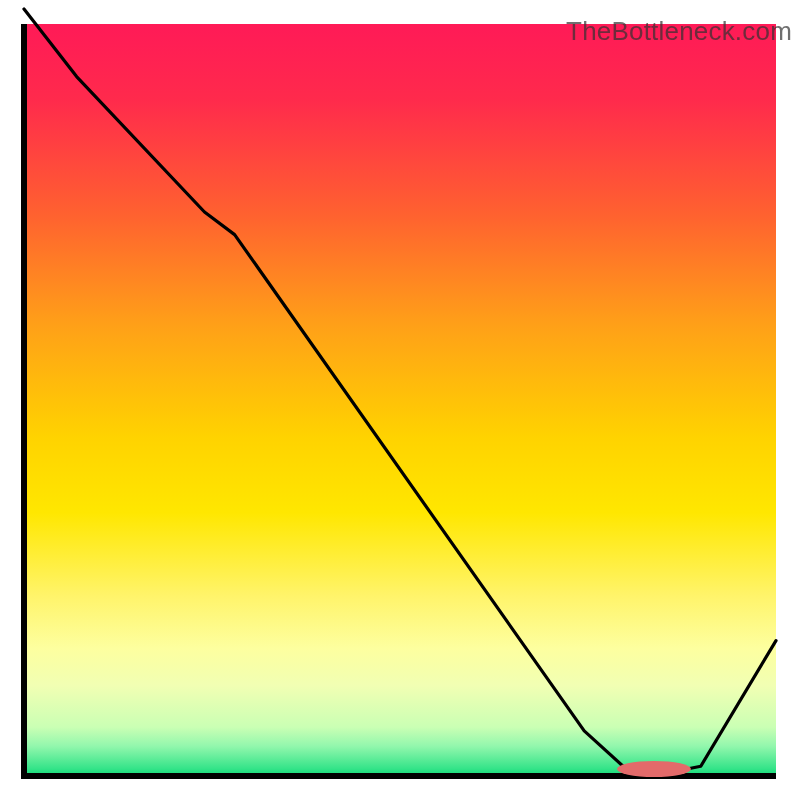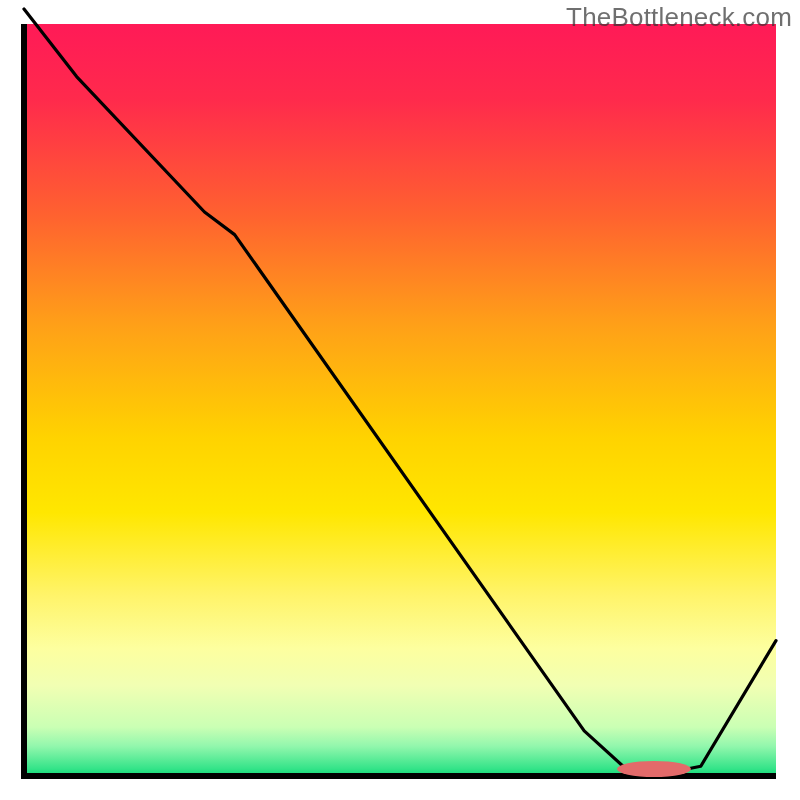--- a/index.html
+++ b/index.html
@@ -11,21 +11,21 @@
     font-family: Arial, Helvetica, sans-serif;
     overflow: hidden;
   }
   .container {
     position: relative;
     width: 800px;
     height: 800px;
   }
   .watermark {
     position: absolute;
-    top: 2px;
+    top: 16px;
     right: 8px;
     font-size: 26px;
     font-weight: 500;
     color: rgba(50,50,50,0.70);
     letter-spacing: 0.2px;
     z-index: 5;
   }
   svg.plot {
     position: absolute;
     left: 0;

